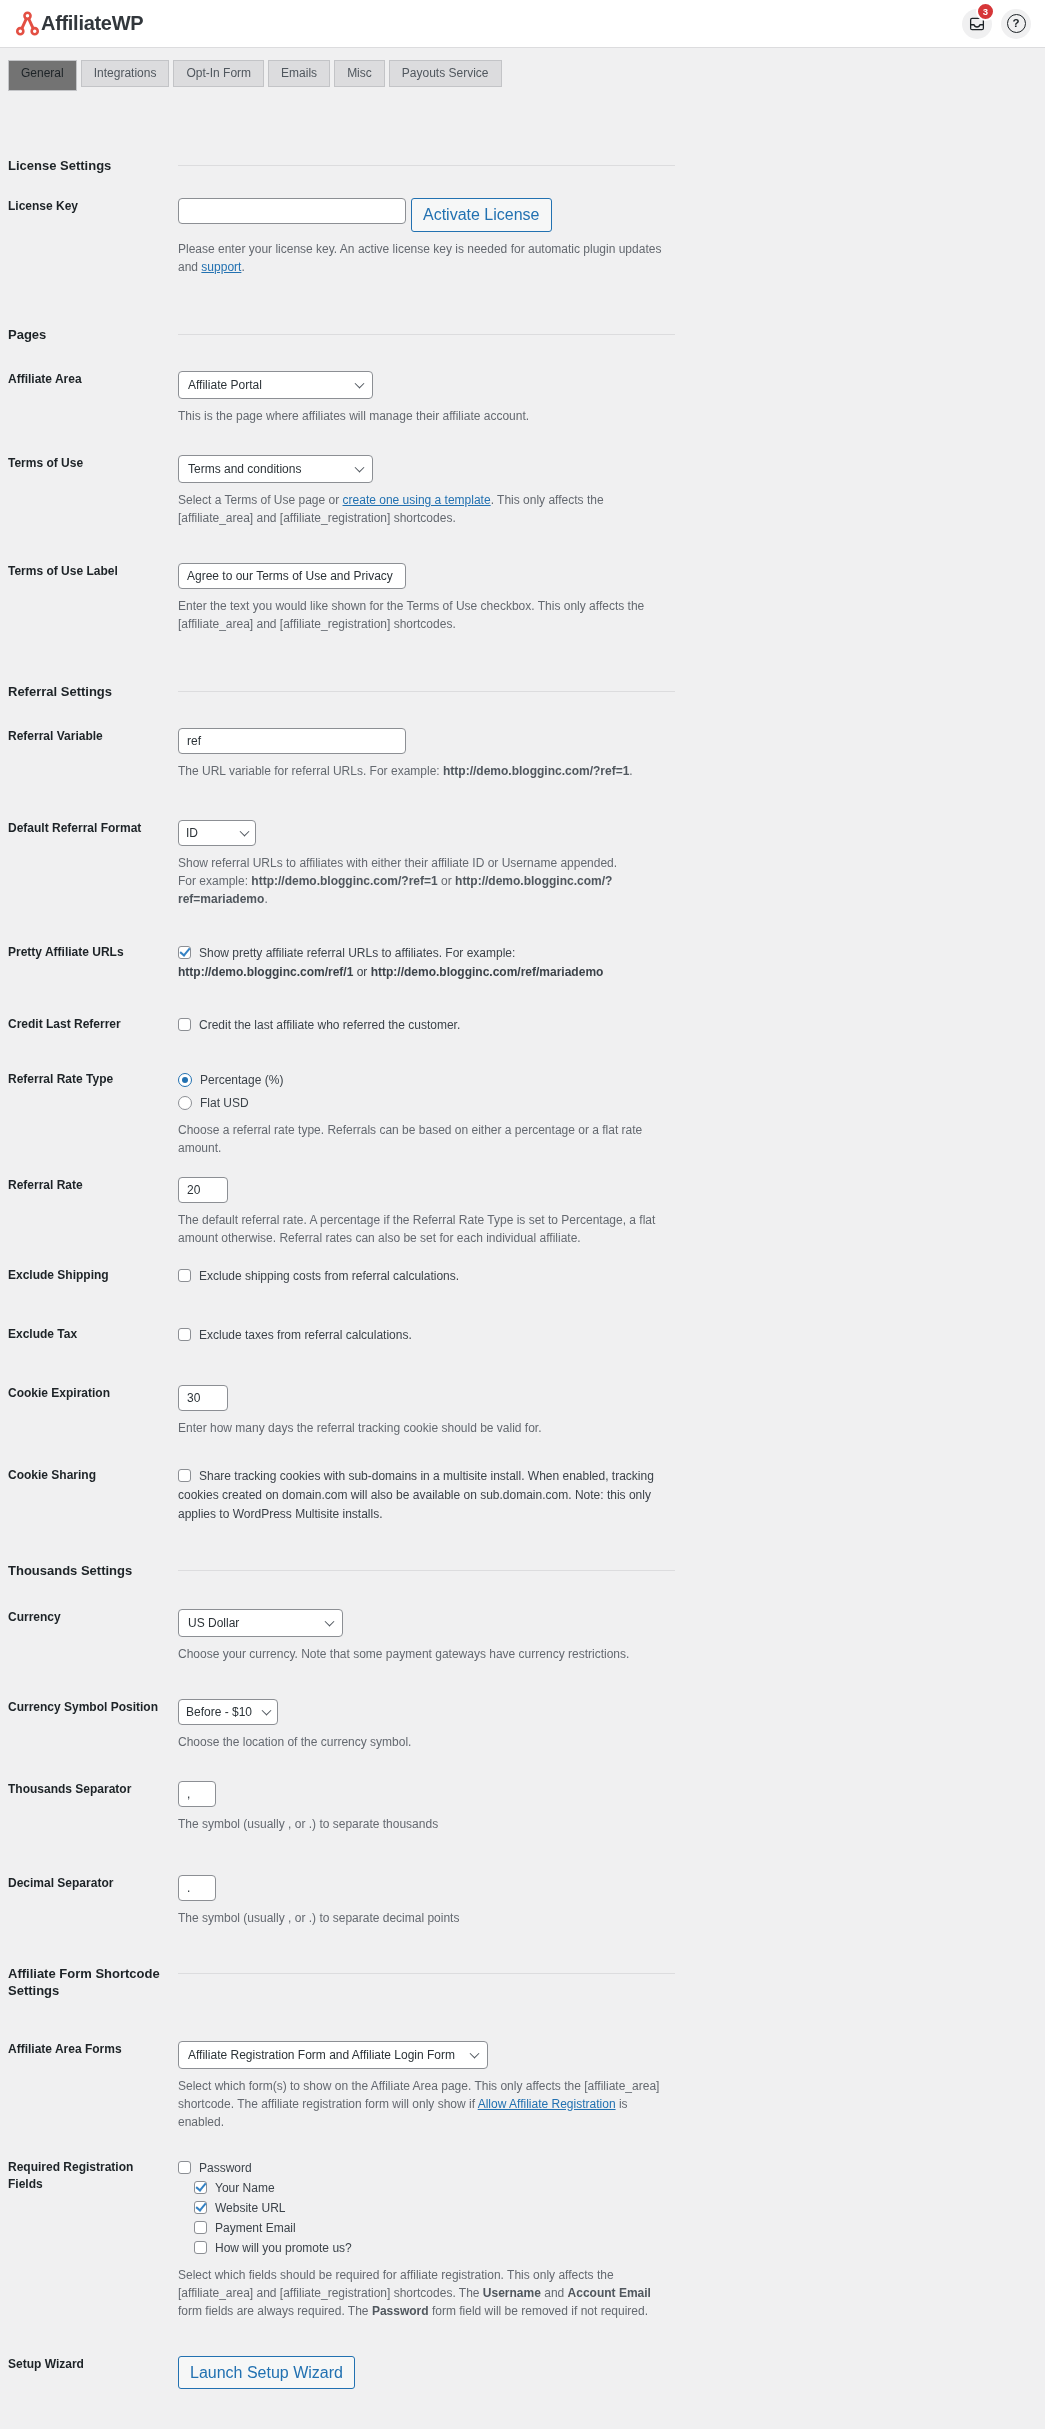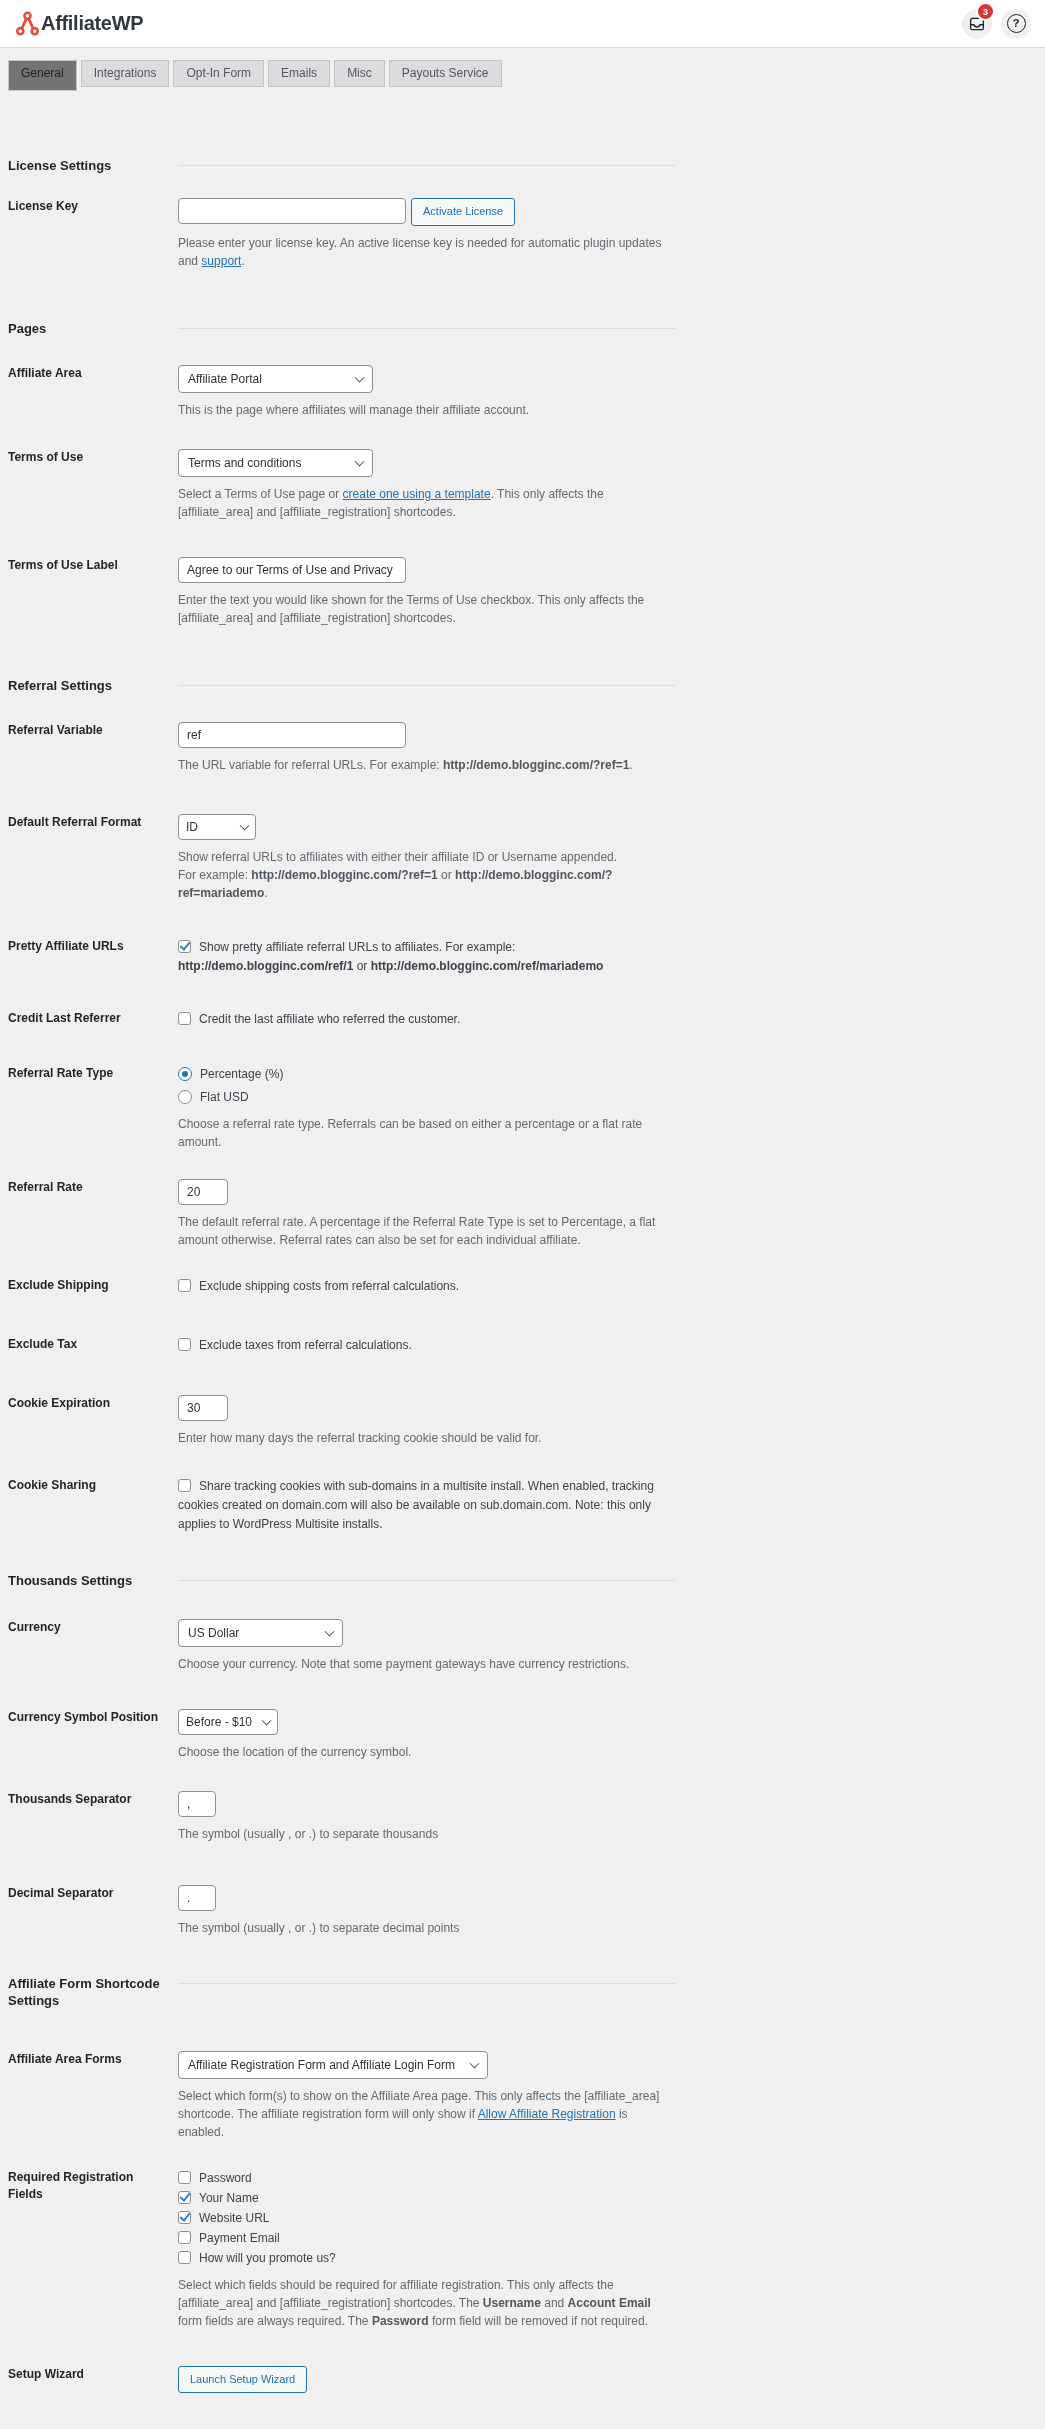--- a/index.html
+++ b/index.html
@@ -40,35 +40,35 @@
   .txt{height:26px;border:1px solid #8c8f94;border-radius:4px;background:#fff;font-family:inherit;font-size:12px;color:#2c3338;padding:0 8px;box-sizing:border-box;display:block;}
   .w228{width:228px;} .w50{width:50px;} .w38{width:38px;}
   .sel{height:28px;display:inline-flex;align-items:center;position:relative;border:1px solid #8c8f94;border-radius:4px;background:#fff;padding:0 26px 0 9px;font-size:12px;color:#2c3338;box-sizing:border-box;cursor:pointer;}
   .sel.small{height:26px;padding:0 22px 0 7px;}
   .sel .chev{position:absolute;right:9px;top:50%;width:6px;height:6px;border-right:1.6px solid #50575e;border-bottom:1.6px solid #50575e;transform:translateY(-70%) rotate(45deg);}
   .sel.small .chev{right:7px;}
   .sw195{width:195px;} .sw165{width:165px;} .sw78{width:78px;} .sw100{width:100px;} .sw310{width:310px;}
 
   .inline-group{display:flex;align-items:flex-start;gap:5px;}
 
-  .btn-secondary{display:inline-block;padding:6px 11px;border:1px solid #2271b1;border-radius:3px;background:#f6f7f7;color:#2271b1;font-size:11px;font-family:inherit;cursor:pointer;line-height:1.2;}
+  .btn-secondary{display:inline-block;padding:6px 11px;border:1px solid #2271b1;border-radius:3px;background:#f6f7f7;color:#2271b1;font-size:16px;font-family:inherit;cursor:pointer;line-height:1.2;}
 
   .choice{display:block;font-size:12px;color:#3c434a;line-height:19px;cursor:pointer;}
   .choice + .choice{margin-top:4px;}
-  .choice-list .choice + .choice{margin-top:1px;}
+  .choice-list .choice + .choice{margin-top:1px;margin-left:16px;}
   .checkbox{width:13px;height:13px;border:1px solid #8c8f94;border-radius:3px;background:#fff;display:inline-block;position:relative;vertical-align:-2px;margin-right:8px;box-sizing:border-box;}
   .checkbox.on::after{content:"";position:absolute;left:3px;top:-1px;width:4px;height:8px;border-right:2px solid #3582c4;border-bottom:2px solid #3582c4;transform:rotate(40deg);}
   .radio{width:14px;height:14px;border:1px solid #8c8f94;border-radius:50%;background:#fff;display:inline-block;position:relative;vertical-align:-3px;margin-right:8px;box-sizing:border-box;}
   .radio.on{border-color:#2271b1;}
   .radio.on::after{content:"";position:absolute;left:3px;top:3px;right:3px;bottom:3px;border-radius:50%;background:#2271b1;}
 
   
   .mt24{margin-top:24px;}.mt28{margin-top:28px;}.mt30{margin-top:30px;}.mt34{margin-top:34px;}
   .mt36{margin-top:36px;}.mt38{margin-top:38px;}.mt40{margin-top:40px;}.mt42{margin-top:42px;}
-  .mt44{margin-top:28px;}.mt50{margin-top:50px;}.mt70{margin-top:70px;}
+  .mt44{margin-top:20px;}.mt50{margin-top:50px;}.mt70{margin-top:70px;}
 </style>
 </head>
 <body>
 
 <div class="page">
 
   <header class="topbar">
     <div class="brand">
       <span style="display:flex;">
         <svg width="27" height="27" viewBox="0 0 24 24" fill="none">

